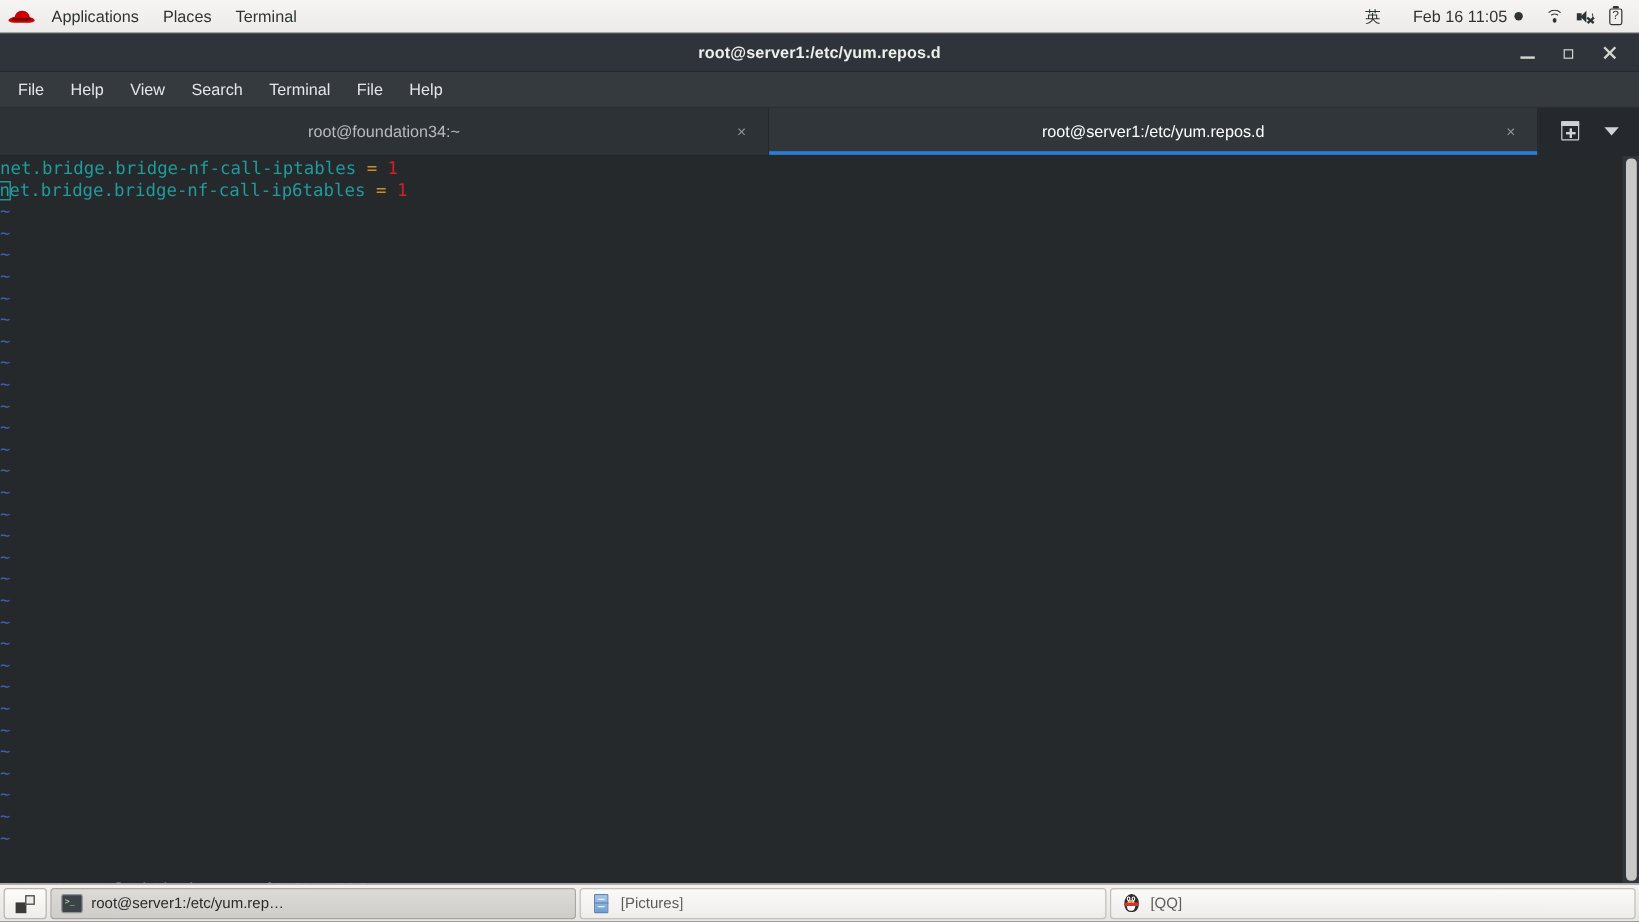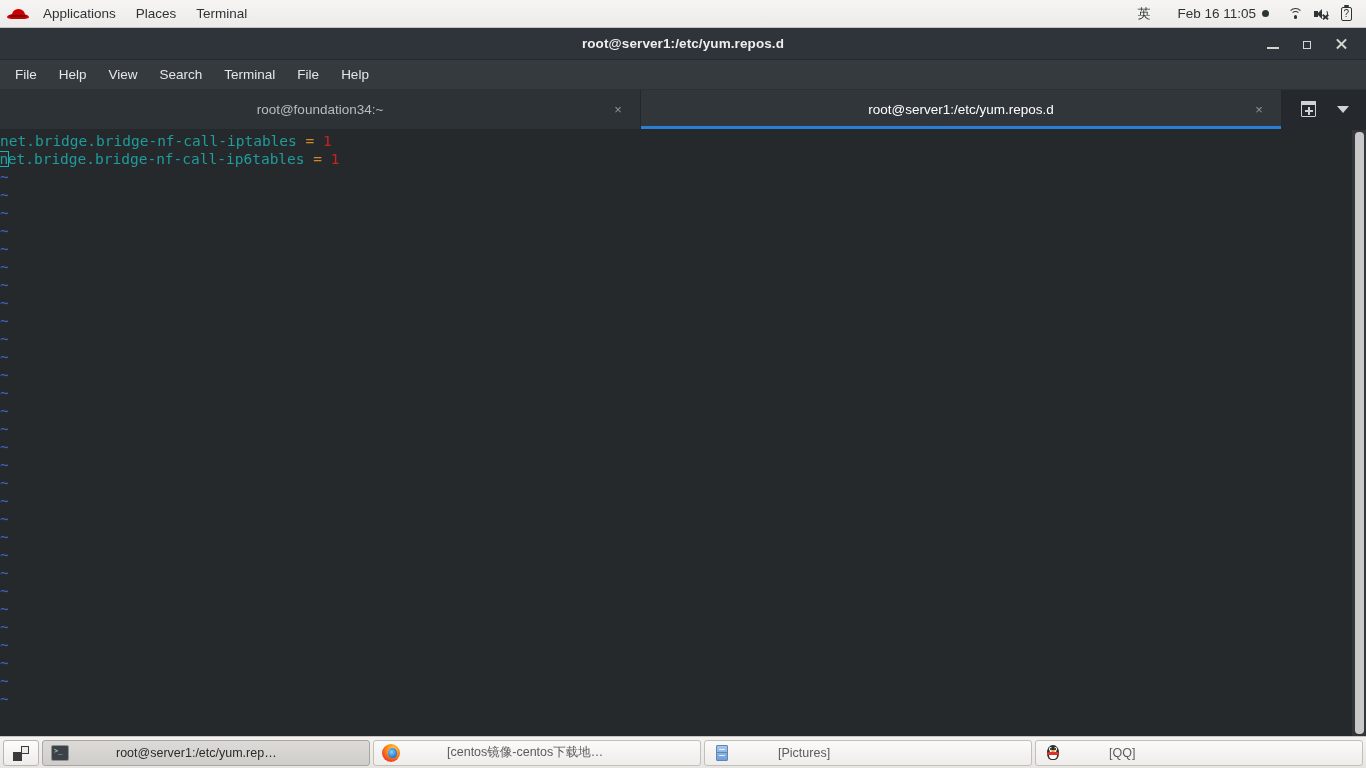--- a/index.html
+++ b/index.html
@@ -244,21 +244,21 @@
     border: 1px solid #c3bfba; border-radius: 3px;
     background: linear-gradient(to bottom, #fafaf9, #efedea);
     display: flex; align-items: center; gap: 7px;
     padding: 0 8px; font-size: 12.5px; color: #5c5c5c;
     cursor: default; overflow: hidden;
   }
   .task-btn.active {
     background: linear-gradient(to bottom, #dddbd8, #cfcdc9);
     border-color: #aaa6a1; color: #2b2b2b; font-weight: normal;
   }
-  .task-label { overflow: hidden; text-overflow: ellipsis; white-space: nowrap; margin-left: 40px; }
+  .task-label { overflow: hidden; text-overflow: ellipsis; white-space: nowrap; }
   .task-ico { width: 18px; height: 18px; flex: none; position: relative; }
 
   
   .ti-frame { position: absolute; inset: 1px 0 1px 0; background: #3c4247; border: 1.5px solid #8d9298; border-radius: 2px; }
   .ti-text { position: absolute; left: 3px; top: 3.5px; font-family: "DejaVu Sans Mono", monospace;
              font-size: 7px; color: #bfe8bf; line-height: 8px; }
   
   .ff-outer { position: absolute; inset: 0; border-radius: 50%;
               background: radial-gradient(circle at 62% 30%, #ffd04a 0%, #ff8c1a 38%, #f04a22 68%, #c92d3a 100%); }
   .ff-inner { position: absolute; left: 5.5px; top: 4px; width: 9px; height: 10px; border-radius: 50% 50% 45% 45%;
@@ -407,27 +407,20 @@
   </div>
 
   <div class="task-btn active">
     <span class="task-ico">
       <span class="ti-frame"></span>
         <span class="ti-text">&gt;_</span>
     </span>
     <span class="task-label">root@server1:/etc/yum.rep…</span>
   </div>
 
-  <div class="task-btn">
-    <span class="task-ico">
-      <span class="ff-outer"></span>
-        <span class="ff-inner"></span>
-    </span>
-    <span class="task-label">[centos镜像-centos下载地…</span>
-  </div>
 
   <div class="task-btn">
     <span class="task-ico">
       <span class="pc-body"></span>
         <span class="pc-div"></span>
       <span class="pc-l1"></span>
         <span class="pc-l2"></span>
     </span>
     <span class="task-label">[Pictures]</span>
   </div>

